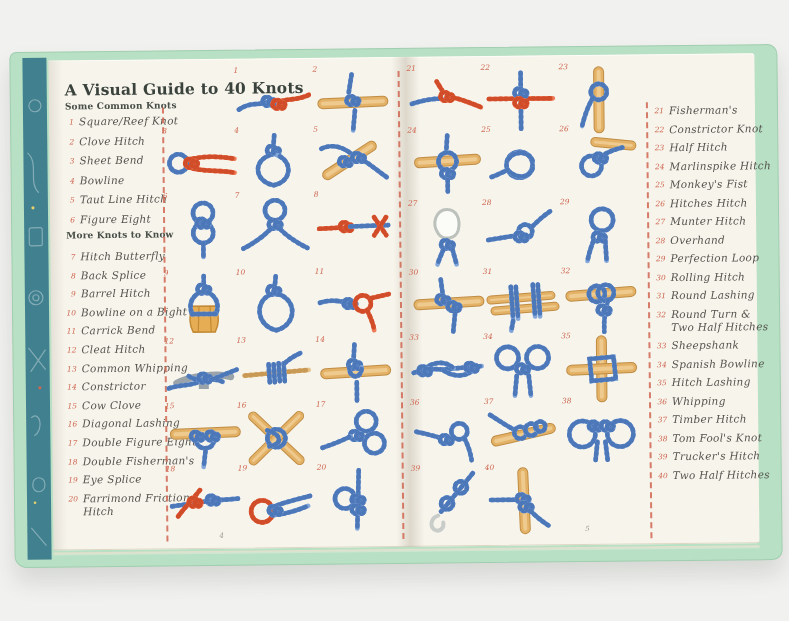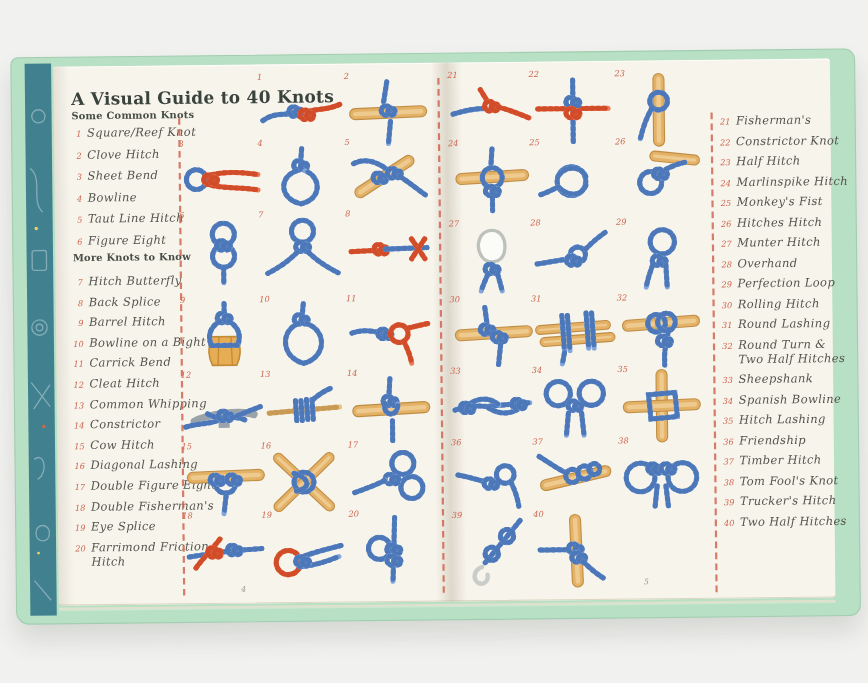--- a/index.html
+++ b/index.html
@@ -120,21 +120,21 @@
         <li style="height: 18.6px;">
           <span class="num">13</span>
           <span class="lbl">Common Whipping</span>
         </li>
         <li style="height: 18.6px;">
           <span class="num">14</span>
           <span class="lbl">Constrictor</span>
         </li>
         <li style="height: 18.6px;">
           <span class="num">15</span>
-          <span class="lbl">Cow Hitch</span>
+          <span class="lbl">Cow Clove</span>
         </li>
         <li style="height: 18.6px;">
           <span class="num">16</span>
           <span class="lbl">Diagonal Lashing</span>
         </li>
         <li style="height: 18.6px;">
           <span class="num">17</span>
           <span class="lbl">Double Figure Eight</span>
         </li>
         <li style="height: 18.6px;">
@@ -481,21 +481,21 @@
         <li style="height: 18.5px;">
           <span class="num">34</span>
           <span class="lbl">Spanish Bowline</span>
         </li>
         <li style="height: 18.5px;">
           <span class="num">35</span>
           <span class="lbl">Hitch Lashing</span>
         </li>
         <li style="height: 18.5px;">
           <span class="num">36</span>
-          <span class="lbl">Friendship</span>
+          <span class="lbl">Whipping</span>
         </li>
         <li style="height: 18.5px;">
           <span class="num">37</span>
           <span class="lbl">Timber Hitch</span>
         </li>
         <li style="height: 18.5px;">
           <span class="num">38</span>
           <span class="lbl">Tom Fool's Knot</span>
         </li>
         <li style="height: 18.5px;">

